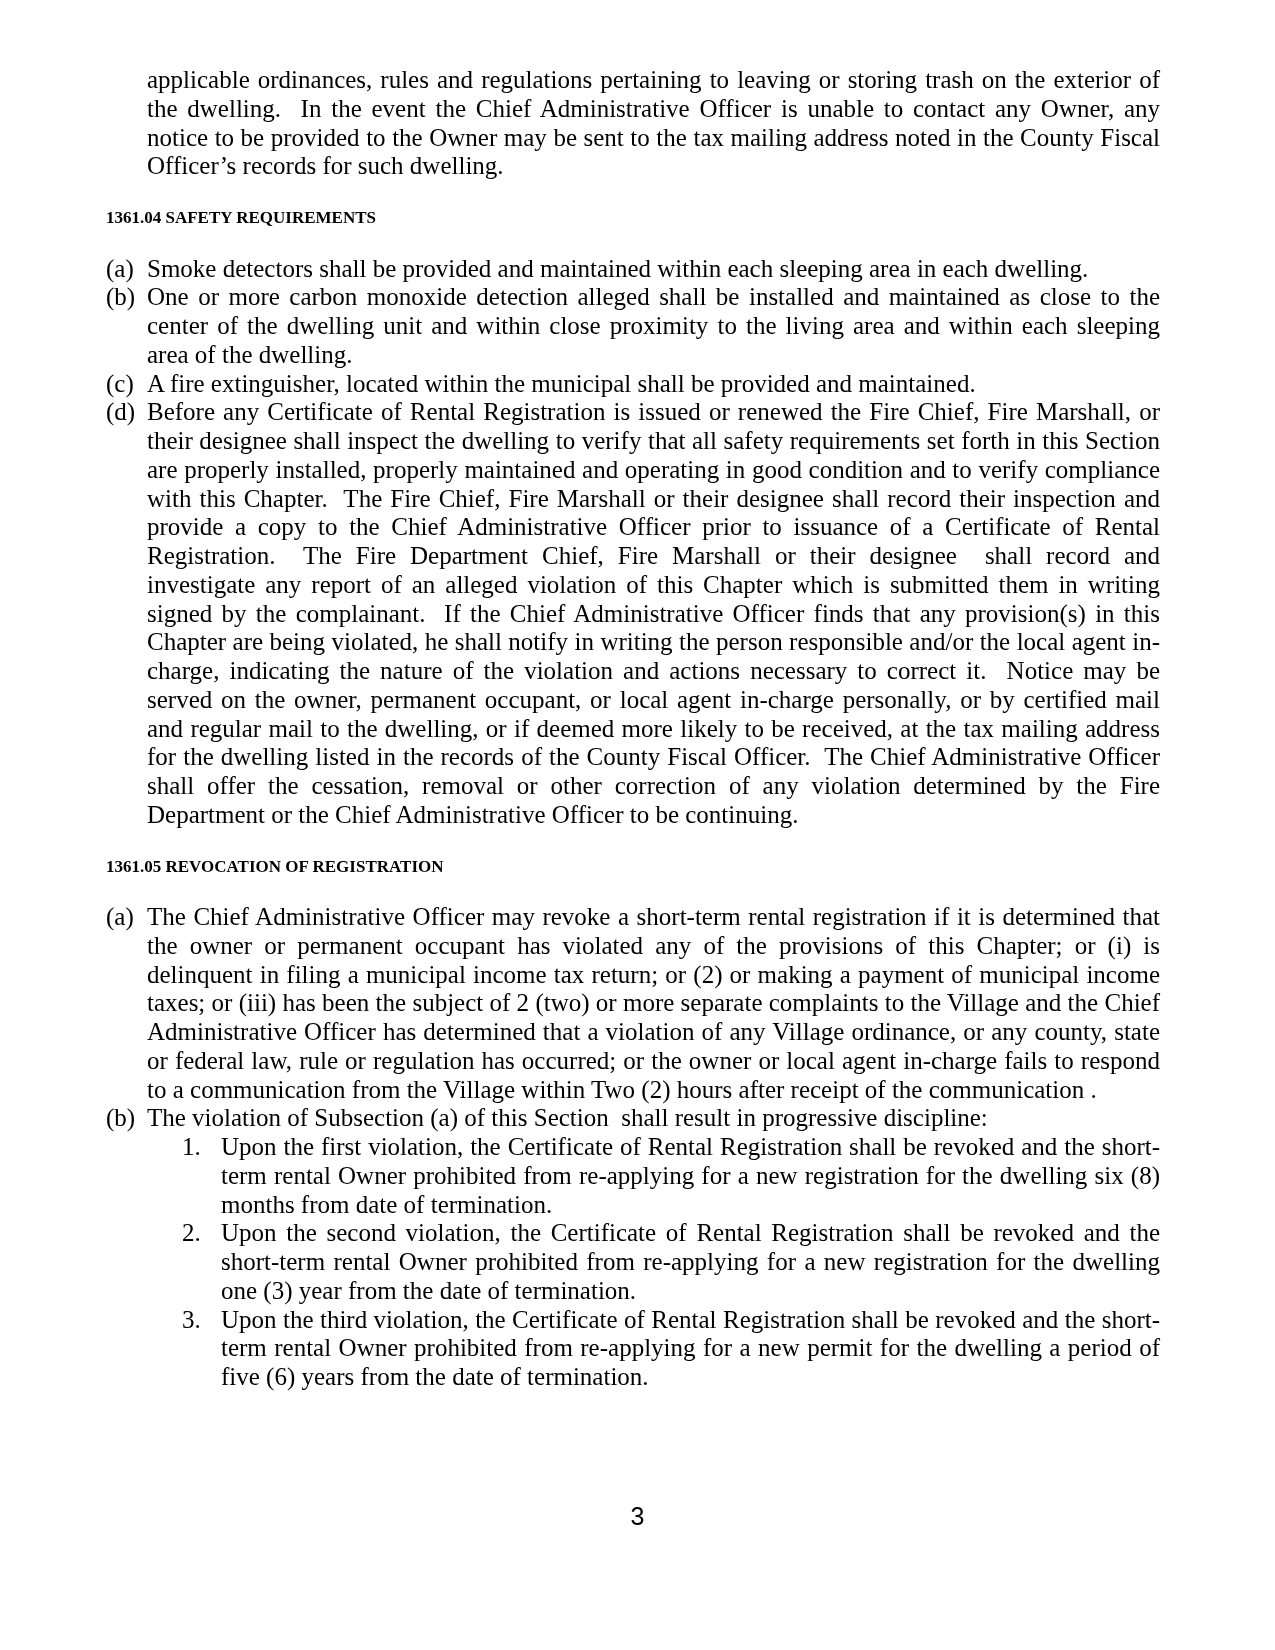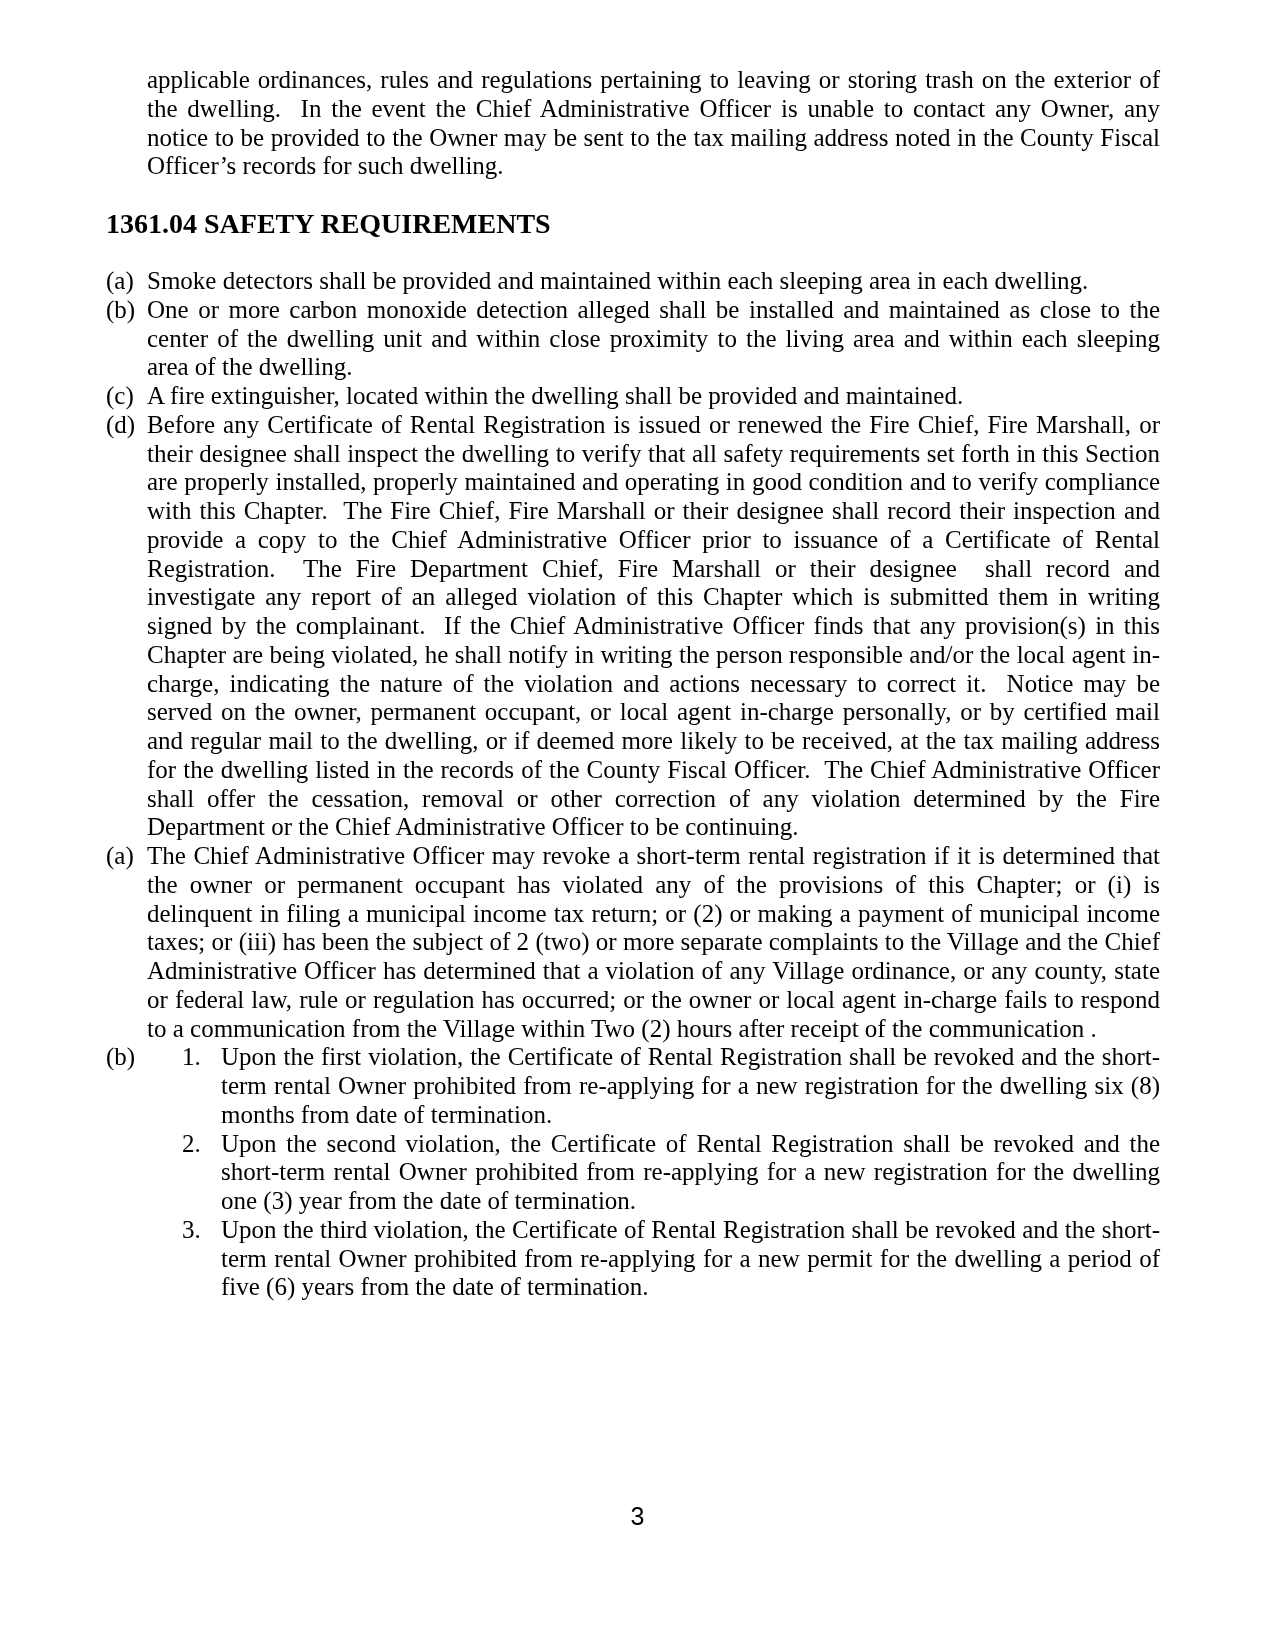--- a/index.html
+++ b/index.html
@@ -19,21 +19,21 @@
     padding: 66px 115px 0 106px;
   }
   .para {
     text-align: justify;
     white-space: pre-wrap;
   }
   .cont-para {
     margin-left: 41px;
   }
   h2.heading {
-    font-size: 28px;
+    font-size: 17px;
     font-weight: bold;
     margin: 27px 0;
     line-height: 1.15;
   }
   .alpha-list .li {
     position: relative;
     padding-left: 41px;
   }
   .alpha-list .li > .marker {
     position: absolute;
@@ -82,42 +82,44 @@
       </div>
       <div class="li">
         <span class="marker">(b)</span>
         <div class="li-body">
           <p class="para">One or more carbon monoxide detection alleged shall be installed and maintained as close to the center of the dwelling unit and within close proximity to the living area and within each sleeping area of the dwelling.</p>
         </div>
       </div>
       <div class="li">
         <span class="marker">(c)</span>
         <div class="li-body">
-          <p class="para">A fire extinguisher, located within the dwelling shall be provided and maintained.</p>
+          <p class="para">A fire extinguisher, located within the municipal shall be provided and maintained.</p>
         </div>
       </div>
       <div class="li">
         <span class="marker">(d)</span>
         <div class="li-body">
           <p class="para">Before any Certificate of Rental Registration is issued or renewed the Fire Chief, Fire Marshall, or their designee shall inspect the dwelling to verify that all safety requirements set forth in this Section are properly installed, properly maintained and operating in good condition and to verify compliance with this Chapter.  The Fire Chief, Fire Marshall or their designee shall record their inspection and provide a copy to the Chief Administrative Officer prior to issuance of a Certificate of Rental Registration.  The Fire Department Chief, Fire Marshall or their designee  shall record and investigate any report of an alleged violation of this Chapter which is submitted them in writing signed by the complainant.  If the Chief Administrative Officer finds that any provision(s) in this Chapter are being violated, he shall notify in writing the person responsible and/or the local agent in-charge, indicating the nature of the violation and actions necessary to correct it.  Notice may be served on the owner, permanent occupant, or local agent in-charge personally, or by certified mail and regular mail to the dwelling, or if deemed more likely to be received, at the tax mailing address for the dwelling listed in the records of the County Fiscal Officer.  The Chief Administrative Officer shall offer the cessation, removal or other correction of any violation determined by the Fire Department or the Chief Administrative Officer to be continuing.</p>
         </div>
       </div>
     </div>
 
+    <h2 class="heading">1361.05 REVOCATION OF REGISTRATION</h2>
 
     <div class="alpha-list">
       <div class="li">
         <span class="marker">(a)</span>
         <div class="li-body">
           <p class="para">The Chief Administrative Officer may revoke a short-term rental registration if it is determined that the owner or permanent occupant has violated any of the provisions of this Chapter; or (i) is delinquent in filing a municipal income tax return; or (2) or making a payment of municipal income taxes; or (iii) has been the subject of 2 (two) or more separate complaints to the Village and the Chief Administrative Officer has determined that a violation of any Village ordinance, or any county, state or federal law, rule or regulation has occurred; or the owner or local agent in-charge fails to respond to a communication from the Village within Two (2) hours after receipt of the communication .</p>
         </div>
       </div>
       <div class="li">
         <span class="marker">(b)</span>
         <div class="li-body">
+          <p class="para">The violation of Subsection (a) of this Section  shall result in progressive discipline:</p>
           <div class="num-list">
             <div class="num-li">
               <span class="marker">1.</span>
               <p class="para">Upon the first violation, the Certificate of Rental Registration shall be revoked and the short-term rental Owner prohibited from re-applying for a new registration for the dwelling six (8) months from date of termination.</p>
             </div>
             <div class="num-li">
               <span class="marker">2.</span>
               <p class="para">Upon the second violation, the Certificate of Rental Registration shall be revoked and the short-term rental Owner prohibited from re-applying for a new registration for the dwelling one (3) year from the date of termination.</p>
             </div>
             <div class="num-li">

